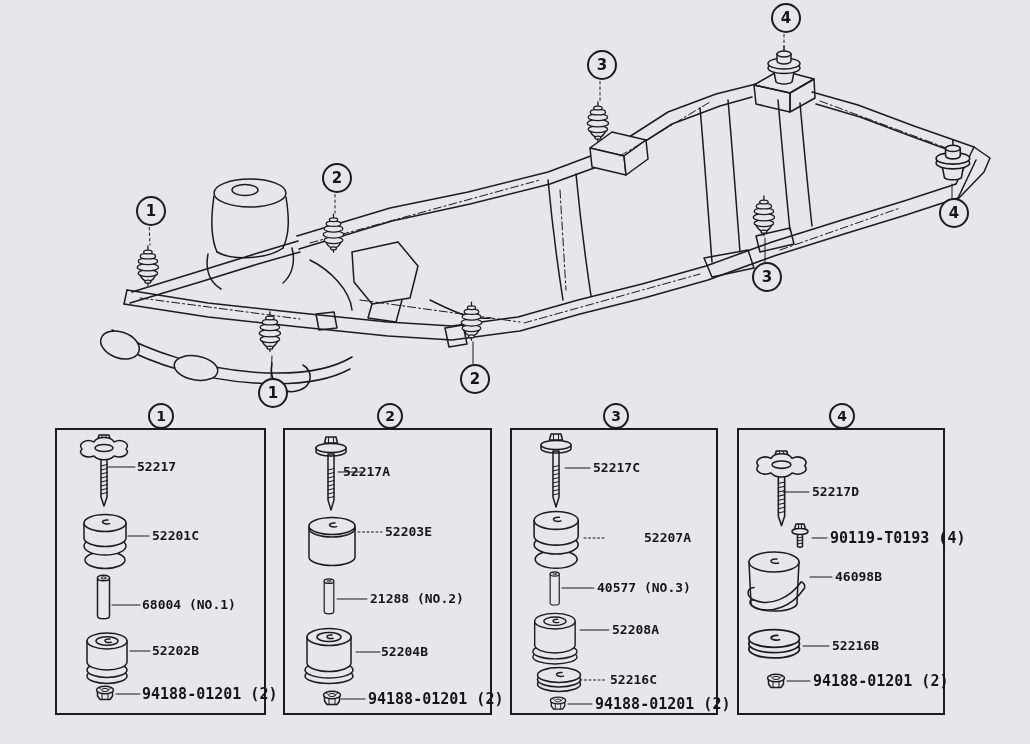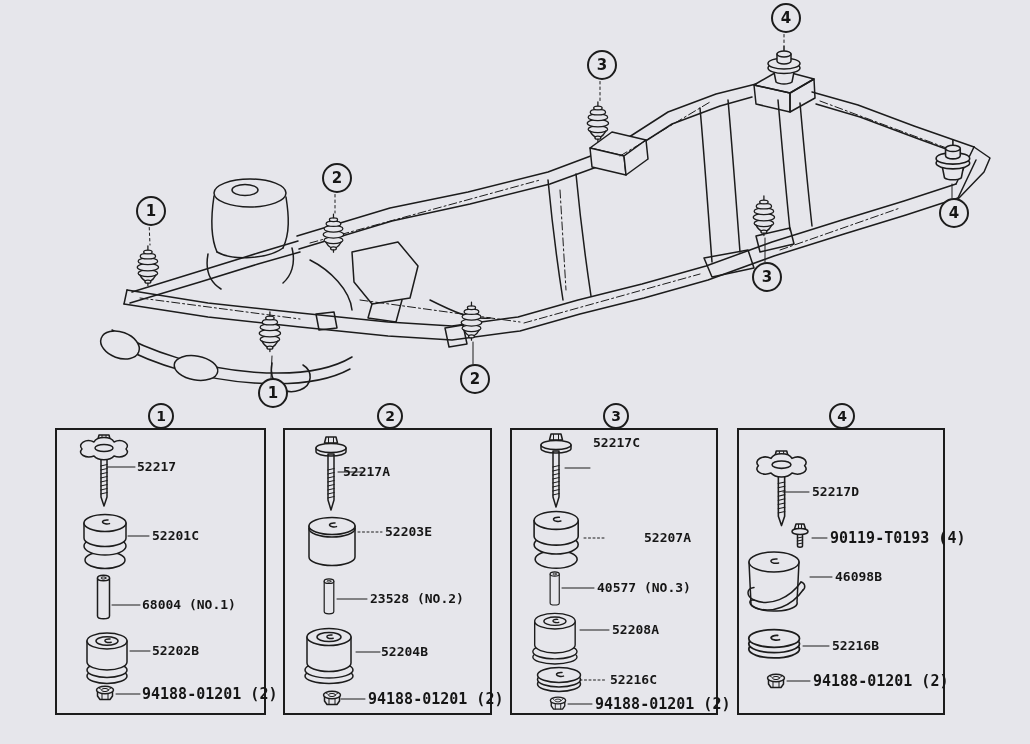--- a/index.html
+++ b/index.html
@@ -301,25 +301,25 @@
 <div class="co sm" style="left:829px;top:403px">4</div>
 
 <span class="lbl" style="left:137px;top:459px">52217</span>
 <span class="lbl" style="left:152px;top:528px">52201C</span>
 <span class="lbl" style="left:142px;top:597px">68004 (NO.1)</span>
 <span class="lbl" style="left:152px;top:643px">52202B</span>
 <span class="lbl sm" style="left:142px;top:687px">94188-01201 (2)</span>
 
 <span class="lbl" style="left:343px;top:464px">52217A</span>
 <span class="lbl" style="left:385px;top:524px">52203E</span>
-<span class="lbl" style="left:370px;top:591px">23528 (NO.2)</span>
+<span class="lbl" style="left:370px;top:591px">21288 (NO.2)</span>
 <span class="lbl" style="left:381px;top:644px">52204B</span>
 <span class="lbl sm" style="left:368px;top:692px">94188-01201 (2)</span>
 
-<span class="lbl" style="left:593px;top:435px">52217C</span>
+<span class="lbl" style="left:593px;top:460px">52217C</span>
 <span class="lbl" style="left:644px;top:530px">52207A</span>
 <span class="lbl" style="left:597px;top:580px">40577 (NO.3)</span>
 <span class="lbl" style="left:612px;top:622px">52208A</span>
 <span class="lbl" style="left:610px;top:672px">52216C</span>
 <span class="lbl sm" style="left:595px;top:697px">94188-01201 (2)</span>
 
 <span class="lbl" style="left:812px;top:484px">52217D</span>
 <span class="lbl sm" style="left:830px;top:531px">90119-T0193 (4)</span>
 <span class="lbl" style="left:835px;top:569px">46098B</span>
 <span class="lbl" style="left:832px;top:638px">52216B</span>

